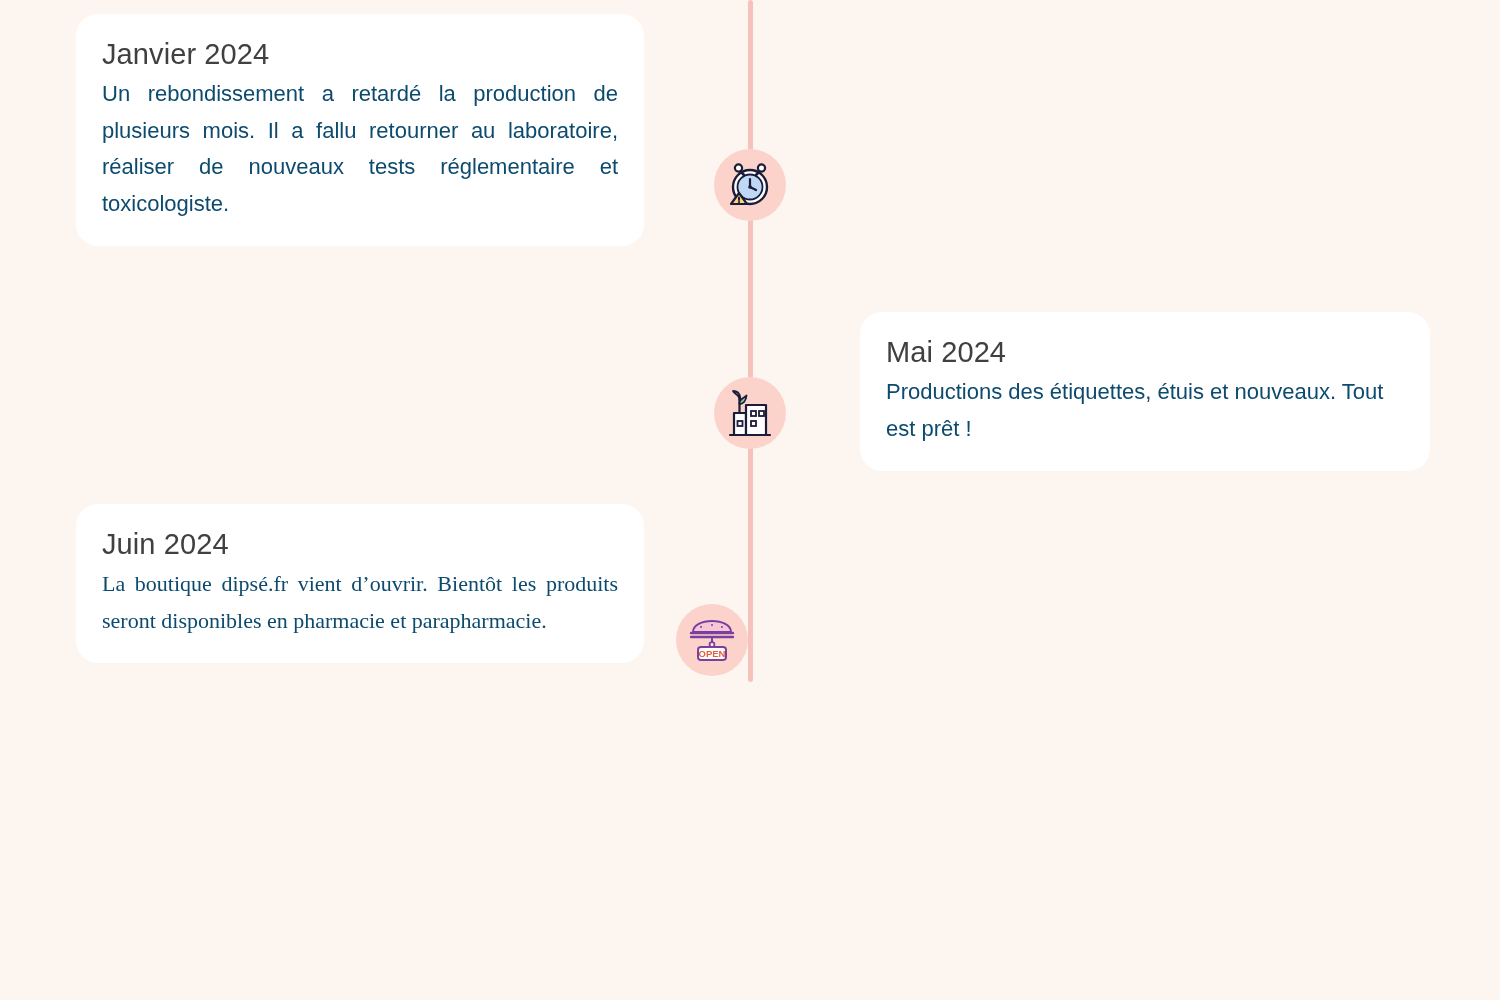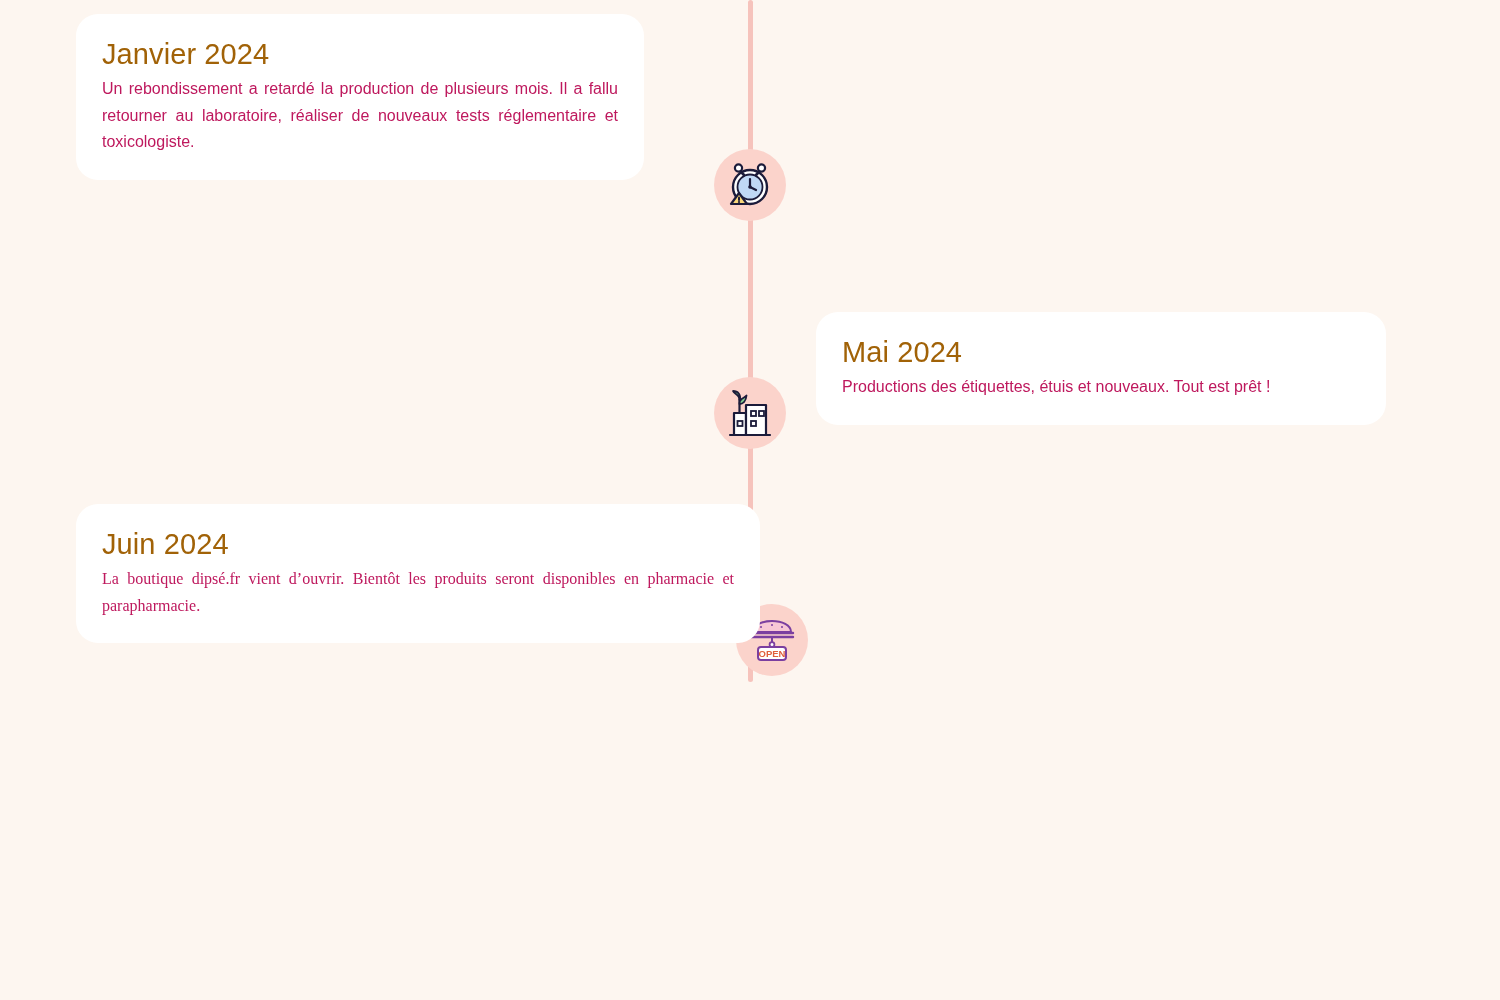--- a/index.html
+++ b/index.html
@@ -39,60 +39,60 @@
     border-radius: 50%;
     background: #FBD3CB;
     display: flex;
     align-items: center;
     justify-content: center;
   }
   .node svg { display: block; }
 
   #node-1 { left: 714px; top: 149px; }
   #node-2 { left: 714px; top: 377px; }
-  #node-3 { left: 736px; top: 604px; }
+  #node-3 { left: 676px; top: 604px; }
 
   
   .card {
     position: absolute;
     background: #FFFFFF;
     border-radius: 22px;
     box-sizing: border-box;
     padding: 22px 26px 24px 26px;
   }
   .card .date {
     font-size: 29px;
-    color: #a16207;
+    color: #404040;
     font-weight: 400;
     line-height: 1.25;
     margin: 0 0 4px 0;
     letter-spacing: .1px;
   }
   .card .body {
-    font-size: 16px;
-    color: #be185d;
+    font-size: 22px;
+    color: #0c4a6e;
     line-height: 1.66;
     margin: 0;
   }
   .card.justify .body { text-align: justify; }
 
   #card-1 {
     left: 76px;
     top: 14px;
     width: 568px;
   }
   #card-2 {
-    left: 816px;
+    left: 860px;
     top: 312px;
     width: 570px;
   }
   #card-3 {
     left: 76px;
     top: 504px;
-    width: 684px;
+    width: 568px;
   }
   #card-3 .body { text-align: justify; font-family: Liberation Serif, serif; }
 </style>
 </head>
 <body>
 
 <div id="timeline-root">
 
   <div class="spine"></div>
 

